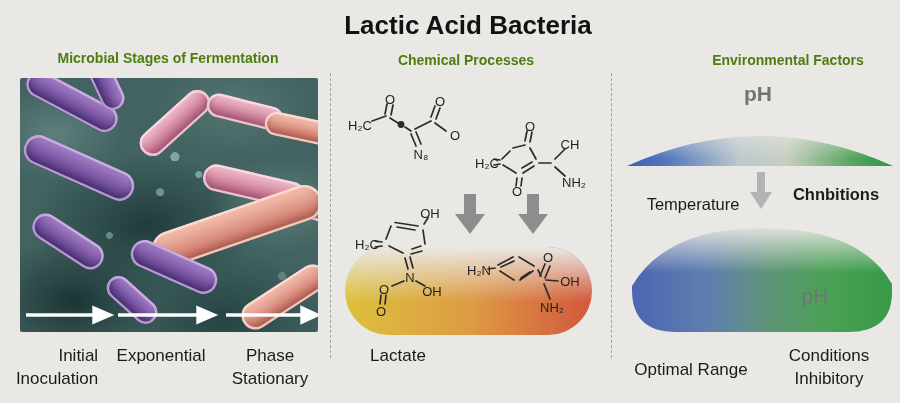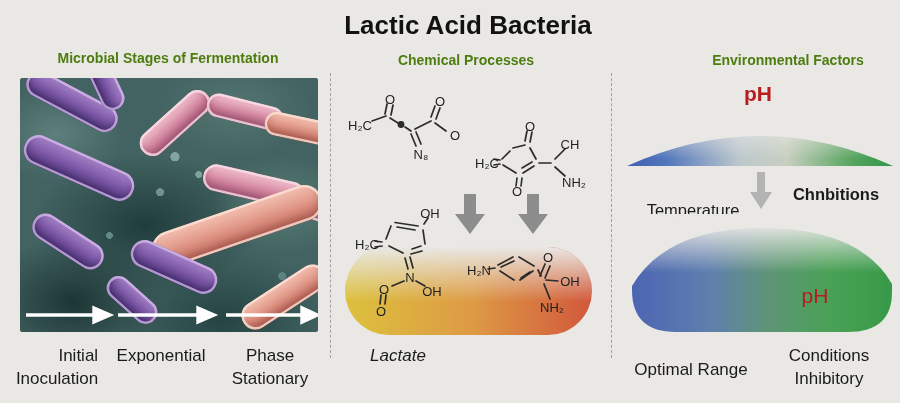--- a/index.html
+++ b/index.html
@@ -51,21 +51,21 @@
   .blob {
     position:absolute; left:345px; top:247px; width:247px; height:88px; border-radius:48px;
     background:linear-gradient(93deg,#dcc23c 0%,#de9a45 52%,#d2573c 100%);
   }
   .blob::after {
     content:""; position:absolute; inset:0; border-radius:inherit;
     background:linear-gradient(180deg,#e9e8e5 0%, rgba(233,232,229,0) 62%);
   }
 
   
-  .ph-label { font-size:21px; font-weight:600; color:#b91c1c; }
+  .ph-label { font-size:21px; font-weight:600; color:#737373; }
   .dome { position:absolute; }
 </style>
 </head>
 <body>
 
 <div class="canvas">
 
   <div class="ctr main-title">Lactic Acid Bacteria</div>
 
   <div>
@@ -206,21 +206,21 @@
       <line x1="78" y1="38" x2="83" y2="26"></line>
         <line x1="83" y1="40" x2="88" y2="28"></line>
       <line x1="84" y1="42" x2="96" y2="43"></line>
       <line x1="82" y1="46" x2="88" y2="61"></line>
       <text x="17" y="36.5">H₂N</text>
       <text x="86" y="23.5">O</text>
       <text x="108" y="47.5">OH</text>
       <text x="90" y="73.5">NH₂</text>
     </svg>
 
-    <div class="ctr caption" style="left:398px; top:344px;font-style:italic;">
+    <div class="ctr caption" style="left:398px; top:344px;">
       <div>Lactate</div>
     </div>
     <div class="ctr caption" style="left:535px; top:358px;margin-top:48px;">pH Decrease</div>
   </div>
 
   <div>
     <div class="ctr panel-title" style="left:760px; top:52px;margin-left:28px;">Environmental Factors</div>
 
     <div class="ctr ph-label" style="left:758px; top:82px;">pH</div>
 
@@ -237,21 +237,21 @@
         <linearGradient id="f1" x1="0" y1="0" x2="0" y2="1">
           <stop offset="0" stop-color="#e9e8e5" stop-opacity="1"></stop>
           <stop offset="0.45" stop-color="#e9e8e5" stop-opacity="0.55"></stop>
           <stop offset="0.85" stop-color="#e9e8e5" stop-opacity="0"></stop>
         </linearGradient>
       </defs>
       <path d="M 3 60 Q 136 0 269 60 Z" fill="url(#g1)"></path>
       <rect x="0" y="0" width="272" height="62" fill="url(#f1)"></rect>
     </svg>
 
-    <div class="ctr small-label" style="left:693px; top:201px;">Temperature</div>
+    <div class="ctr small-label" style="left:693px; top:195px;">Temperature</div>
     <svg class="proc-arrow" style="left:750px; top:172px;" width="22" height="38" viewBox="0 0 22 38">
       <polygon points="7,0 15,0 15,20 22,20 11,37 0,20 7,20" fill="#b3b3b3"></polygon>
     </svg>
     <div class="ctr small-label" style="left:836px; top:185px;font-weight:bold;">Chnbitions</div>
 
     <svg class="dome" style="left:624px; top:214px;" width="274" height="122" viewBox="0 0 274 122">
       <defs>
         <linearGradient id="g2" x1="0" y1="0" x2="1" y2="0">
           <stop offset="0" stop-color="#4c65b2"></stop>
             <stop offset="0.3" stop-color="#5f7fae"></stop>

